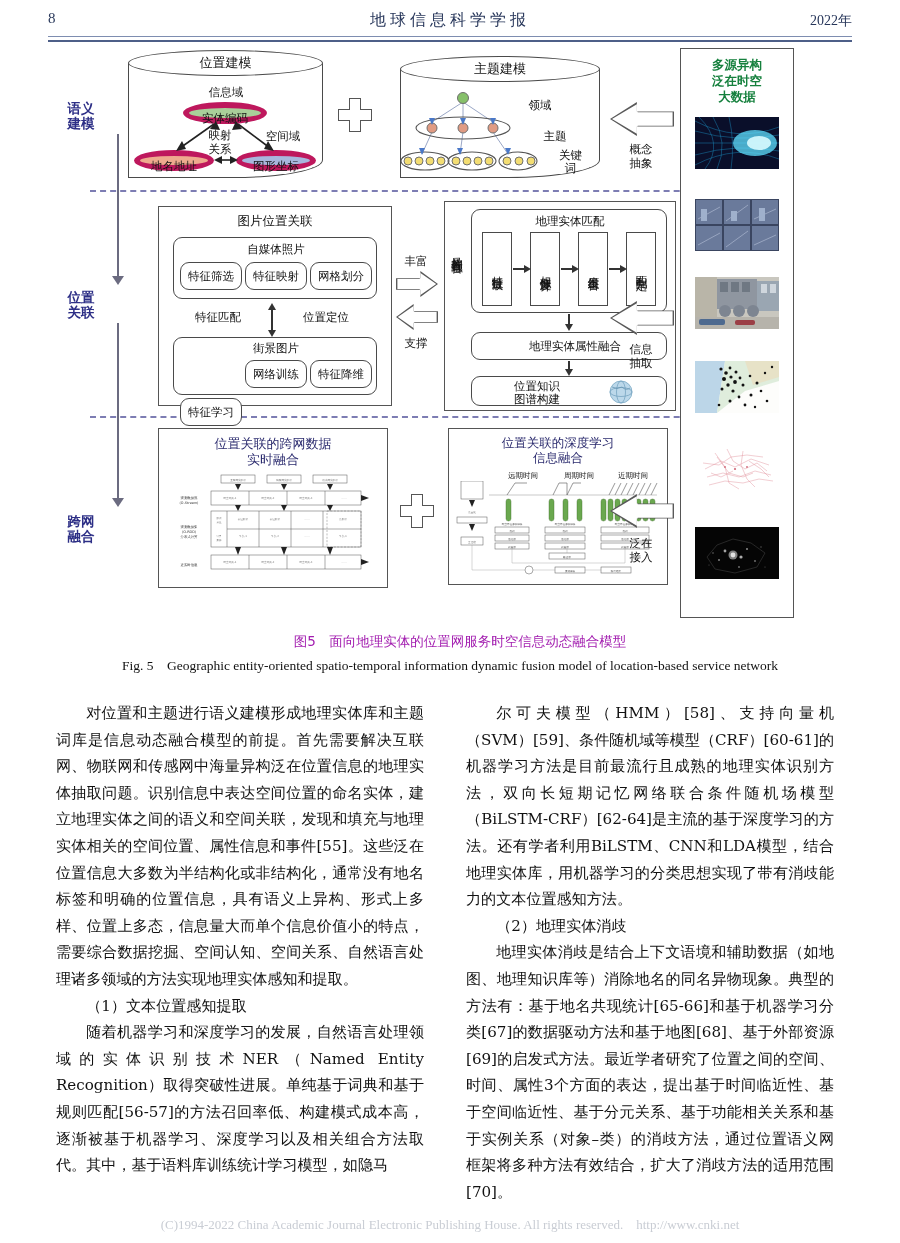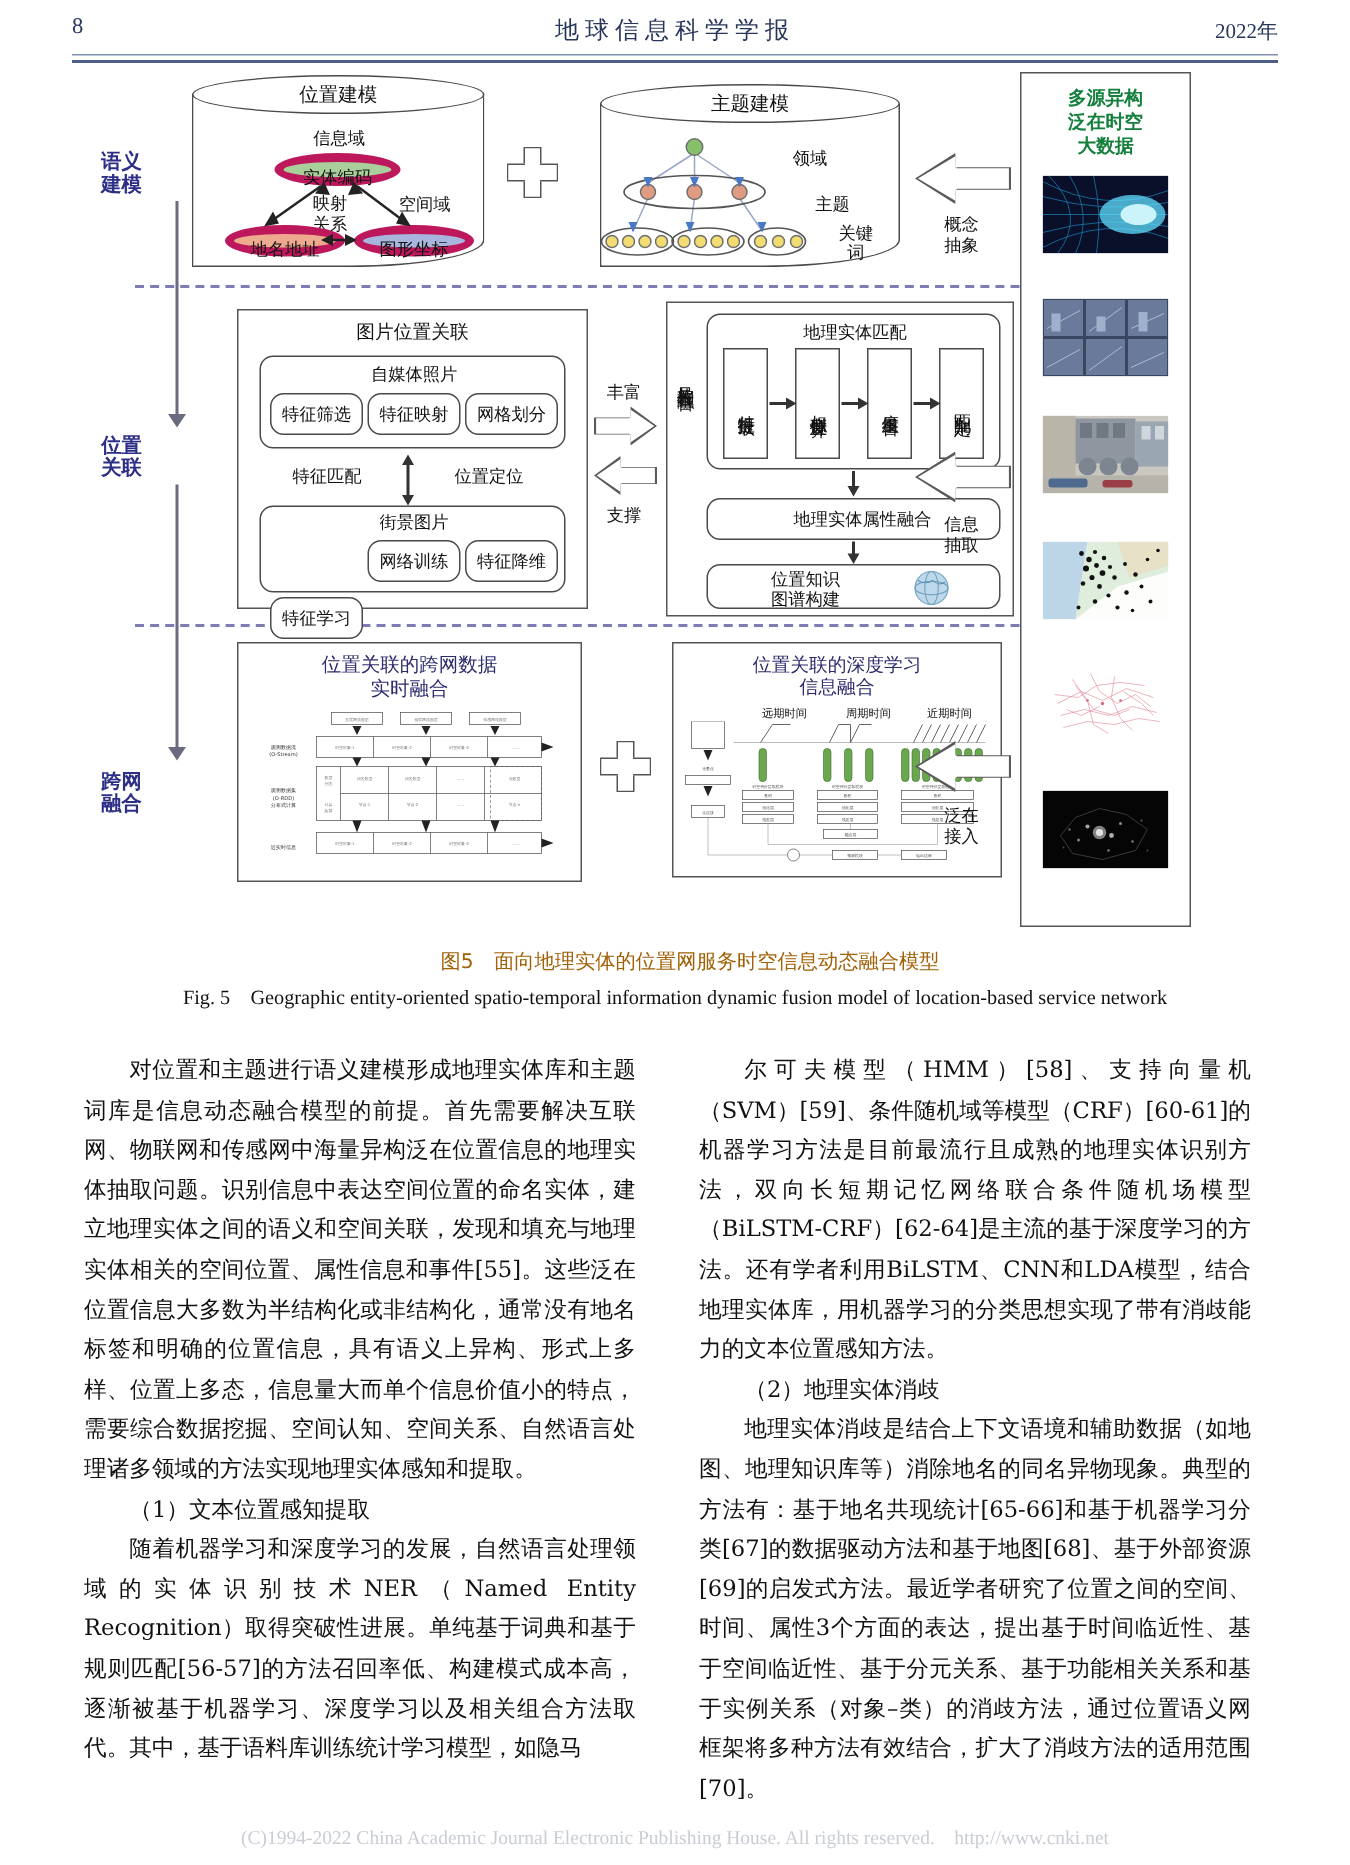--- a/index.html
+++ b/index.html
@@ -91,21 +91,21 @@
 
   
   .photocol{position:absolute;border:1.2px solid #555;background:#fff;}
   .photocol .ptitle{position:absolute;left:0;right:0;top:8px;text-align:center;
     font-family:"DejaVu Sans","Liberation Sans",sans-serif;font-size:12.5px;
     line-height:16px;font-weight:bold;color:#15803d;}
   .thumb{position:absolute;left:14px;width:84px;height:52px;overflow:hidden;}
 
   
   .cap{position:absolute;left:48px;width:804px;text-align:center;}
-  .cap .cn{font-family:"DejaVu Sans","Liberation Sans",sans-serif;font-size:13.5px;color:#a16207;margin-left:20px;}
+  .cap .cn{font-family:"DejaVu Sans","Liberation Sans",sans-serif;font-size:13.5px;color:#a21caf;margin-left:20px;}
   .cap .en{font-family:"Liberation Serif",serif;font-size:13.5px;color:#111;}
 
   
   .col{position:absolute;width:368px;top:700px;}
   .col.left{left:56px;}
   .col.right{left:466px;}
   .col p{
     margin:0;font-family:"DejaVu Serif","Liberation Serif",serif;
     font-size:15.1px;line-height:26.6px;text-align:justify;text-justify:inter-ideograph;
     text-indent:2em;
@@ -159,21 +159,21 @@
       <div class="cyl-top"></div>
       <div class="cyl-title">位置建模</div>
 
       <div class="ftxt" style="left:58px;top:35px;width:80px;">信息域</div>
       <div class="blob green" style="left:55px;top:52px;width:84px;height:22px;padding-top:2px;">实体编码</div>
 
       <div class="ftxt" style="left:122px;top:79px;width:66px;">空间域</div>
       <div class="ftxt" style="left:66px;top:78px;width:52px;">映射</div>
       <div class="ftxt" style="left:66px;top:92px;width:52px;">关系</div>
 
-      <div class="blob salmon" style="left:22px;top:100px;width:80px;height:21px;padding-top:2px;">地名地址</div>
+      <div class="blob salmon" style="left:6px;top:100px;width:80px;height:21px;padding-top:2px;">地名地址</div>
       <div class="blob blue" style="left:108px;top:100px;width:80px;height:21px;padding-top:2px;">图形坐标</div>
 
       <svg width="195" height="128" style="position:absolute;left:0;top:0;pointer-events:none;">
         <g stroke="#222" stroke-width="1.6" fill="none">
           <line x1="52" y1="98" x2="86" y2="74"></line>
             <line x1="142" y1="98" x2="110" y2="74"></line>
           <line x1="90" y1="110" x2="106" y2="110"></line>
         </g>
         <polygon points="48,101 58,99 54,91" fill="#222"></polygon>
         <polygon points="88,71 82,79 92,80" fill="#222"></polygon>

